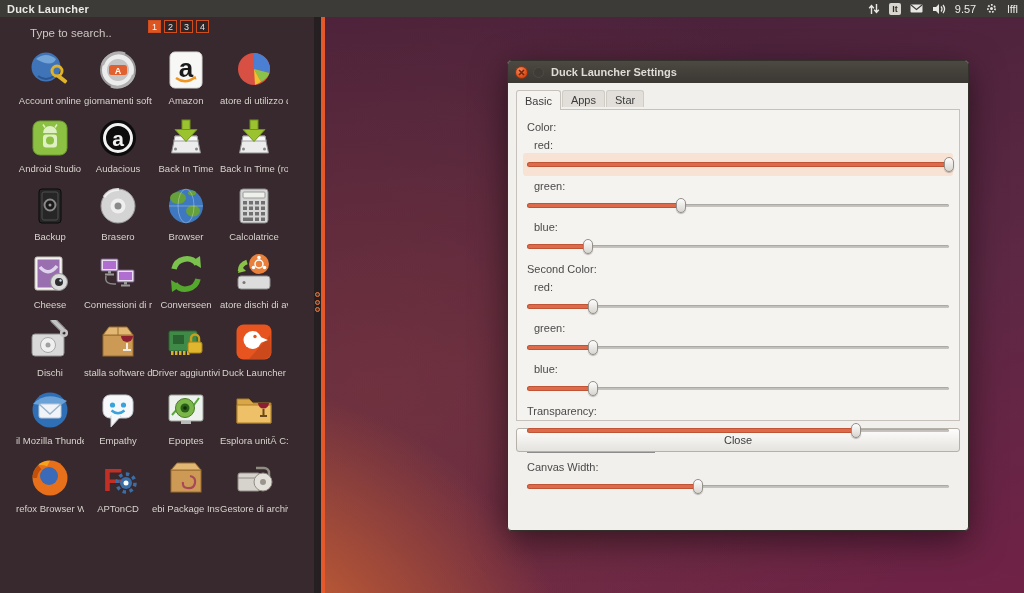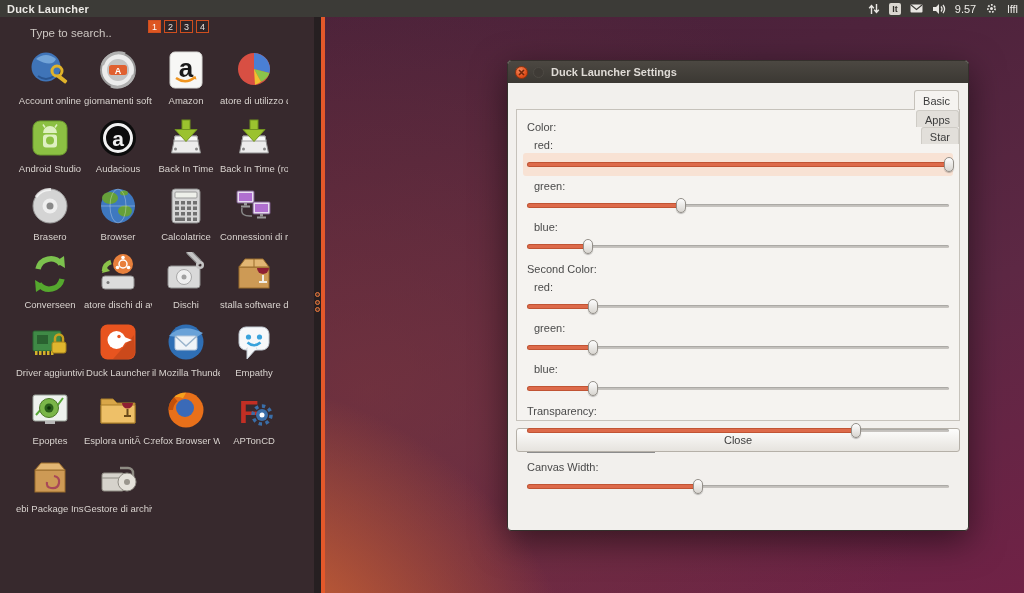--- a/index.html
+++ b/index.html
@@ -30,21 +30,21 @@
   #grid { position:absolute; left:16px; top:31px; width:272px; display:grid; grid-template-columns:repeat(4,68px); }
   .cell { width:68px; height:68px; text-align:center; }
   .cell svg { display:block; margin:0 auto; }
   .cell .lbl { font-size:9.5px; color:#d9d3cf; white-space:nowrap; overflow:hidden; margin-top:3px; }
   
   #win { position:absolute; left:507px; top:60px; width:462px; height:471px; background:#f2f0ed; border:1px solid #34302c; border-radius:4px; box-shadow:0 10px 34px rgba(0,0,0,.5); z-index:20; }
   #titlebar { height:22px; background:linear-gradient(#4c4842,#3b3833); border-radius:3px 3px 0 0; display:flex; align-items:center; position:relative; }
   .wbtn-close { position:absolute; left:7px; top:4.5px; width:13px; height:13px; border-radius:50%; background:radial-gradient(circle at 35% 30%, #f4885c, #dd4814 70%); border:1px solid #93330f; display:flex; align-items:center; justify-content:center; }
   .wbtn-min { position:absolute; left:25px; top:6px; width:11px; height:11px; border-radius:50%; background:#3f3b36; border:1px solid #4e4a44; }
   .wtitle { margin-left:43px; color:#dfdbd6; font-size:11px; font-weight:bold; }
-  #tabs { display:flex; align-items:flex-end; margin:7px 8px 0 8px; height:20px; position:relative; z-index:2;flex-direction:column; }
+  #tabs { display:flex; align-items:flex-start; margin:7px 8px 0 8px; height:20px; position:relative; z-index:2; }
   .tab { font-size:11px; color:#3c3c3c; padding:3px 8px; border:1px solid #cfccc6; border-bottom:none; border-radius:3px 3px 0 0; background:#e2dfda; height:17px; line-height:12px; margin-right:1px; }
   .tab.active { background:#f5f3f0; height:20px; line-height:15px; border-color:#c6c2bb; }
   #content { margin:0 8px; border:1px solid #c6c2bb; background:#f5f3f0; margin-top:-1px; padding:6px 10px 8px 10px; height:312px; }
   .glabel { font-size:11px; color:#4a4a4a; height:14px; margin-top:5px; }
   .glabel.extra { margin-top:8px; }
   .slabel { font-size:11px; color:#4a4a4a; height:14px; margin-top:4px; margin-left:7px; }
   .srow { height:23px; margin:0 -4px; padding:10px 4px 0 4px; border-radius:3px; position:relative; }
   .srow.focused { background:#f8e2d4; }
   .track { position:relative; height:3px; background:#c6c3bf; border-radius:2px; box-shadow:inset 0 1px 1px rgba(0,0,0,.15); }
   .fill { position:absolute; left:0; top:-1px; height:5px; background:#dd6a4a; border:1px solid rgba(170,65,35,.55); border-radius:3px; }
@@ -174,20 +174,29 @@
             <path d="M11 20 L33 20 L34 25 L10 25 Z" fill="#f8f8f8" stroke="#9f9f9f"></path>
             <circle cx="11.5" cy="33" r="1.5" fill="#888"></circle>
             <circle cx="32.5" cy="33" r="1.5" fill="#888"></circle>
             <rect x="18" y="4" width="8" height="10" fill="#9bc22f" stroke="#71921f"></rect>
             <polygon points="11,13.5 33,13.5 22,25.5" fill="#9bc22f" stroke="#71921f"></polygon>
           </svg>
           <div class="lbl">Back In Time (root</div>
         </div>
         <div class="cell">
           <svg width="44" height="44" viewBox="0 0 44 44">
+            <rect x="11" y="5" width="22" height="34" rx="3" fill="#262626" stroke="#0a0a0a"></rect>
+            <rect x="14" y="8" width="16" height="28" rx="2" fill="none" stroke="#4e4e4e"></rect>
+            <circle cx="22" cy="21" r="5.5" fill="#1a1a1a" stroke="#8a8a8a" stroke-width="2"></circle>
+            <circle cx="22" cy="21" r="1.5" fill="#999"></circle>
+          </svg>
+          <div class="lbl">Backup</div>
+        </div>
+        <div class="cell">
+          <svg width="44" height="44" viewBox="0 0 44 44">
             <circle cx="22" cy="22" r="17" fill="#d4d4d4" stroke="#9a9a9a"></circle>
             <path d="M8 13 A16.5 16.5 0 0 1 23 5.5" stroke="#fff" stroke-width="3" fill="none" opacity=".7"></path>
             <circle cx="22" cy="22" r="7.5" fill="#efefef"></circle>
             <circle cx="22" cy="22" r="3.5" fill="#8a8a8a"></circle>
           </svg>
           <div class="lbl">Brasero</div>
         </div>
         <div class="cell">
           <svg width="44" height="44" viewBox="0 0 44 44">
             <circle cx="22" cy="22" r="17" fill="#3e78c0"></circle>
@@ -218,20 +227,31 @@
               <rect x="29" y="28" width="4" height="3.5"></rect>
               <rect x="11" y="33.5" width="10" height="3.5"></rect>
               <rect x="23" y="33.5" width="4" height="3.5"></rect>
               <rect x="29" y="33.5" width="4" height="3.5"></rect>
             </g>
           </svg>
           <div class="lbl">Calcolatrice</div>
         </div>
         <div class="cell">
           <svg width="44" height="44" viewBox="0 0 44 44">
+            <rect x="7" y="5" width="27" height="33" rx="2" fill="#f5f3f0" stroke="#c5c2bc"></rect>
+            <rect x="9.5" y="7.5" width="22" height="28" fill="#9a6fb0"></rect>
+            <path d="M12 15 Q20 25 29 14" stroke="#e0d4ec" stroke-width="3.5" fill="none"></path>
+            <circle cx="31" cy="30" r="8.5" fill="#dcdcdc" stroke="#8f8f8f"></circle>
+            <circle cx="31" cy="30" r="4" fill="#2e2e2e"></circle>
+            <circle cx="32.5" cy="28.5" r="1.2" fill="#cde"></circle>
+          </svg>
+          <div class="lbl">Cheese</div>
+        </div>
+        <div class="cell">
+          <svg width="44" height="44" viewBox="0 0 44 44">
             <rect x="5" y="7" width="17" height="12" rx="1" fill="#e8def0" stroke="#7a5a8a"></rect>
             <rect x="7" y="9" width="13" height="8" fill="#b06fd0"></rect>
             <rect x="12" y="19" width="3" height="2.5" fill="#999"></rect>
             <rect x="9" y="21.5" width="9" height="2" fill="#999"></rect>
             <rect x="21" y="18" width="17" height="12" rx="1" fill="#e8def0" stroke="#7a5a8a"></rect>
             <rect x="23" y="20" width="13" height="8" fill="#b06fd0"></rect>
             <rect x="28" y="30" width="3" height="2.5" fill="#999"></rect>
             <rect x="25" y="32.5" width="9" height="2" fill="#999"></rect>
             <path d="M10 24 q-2 9 10 8" stroke="#888" fill="none" stroke-width="1.5"></path>
           </svg>

